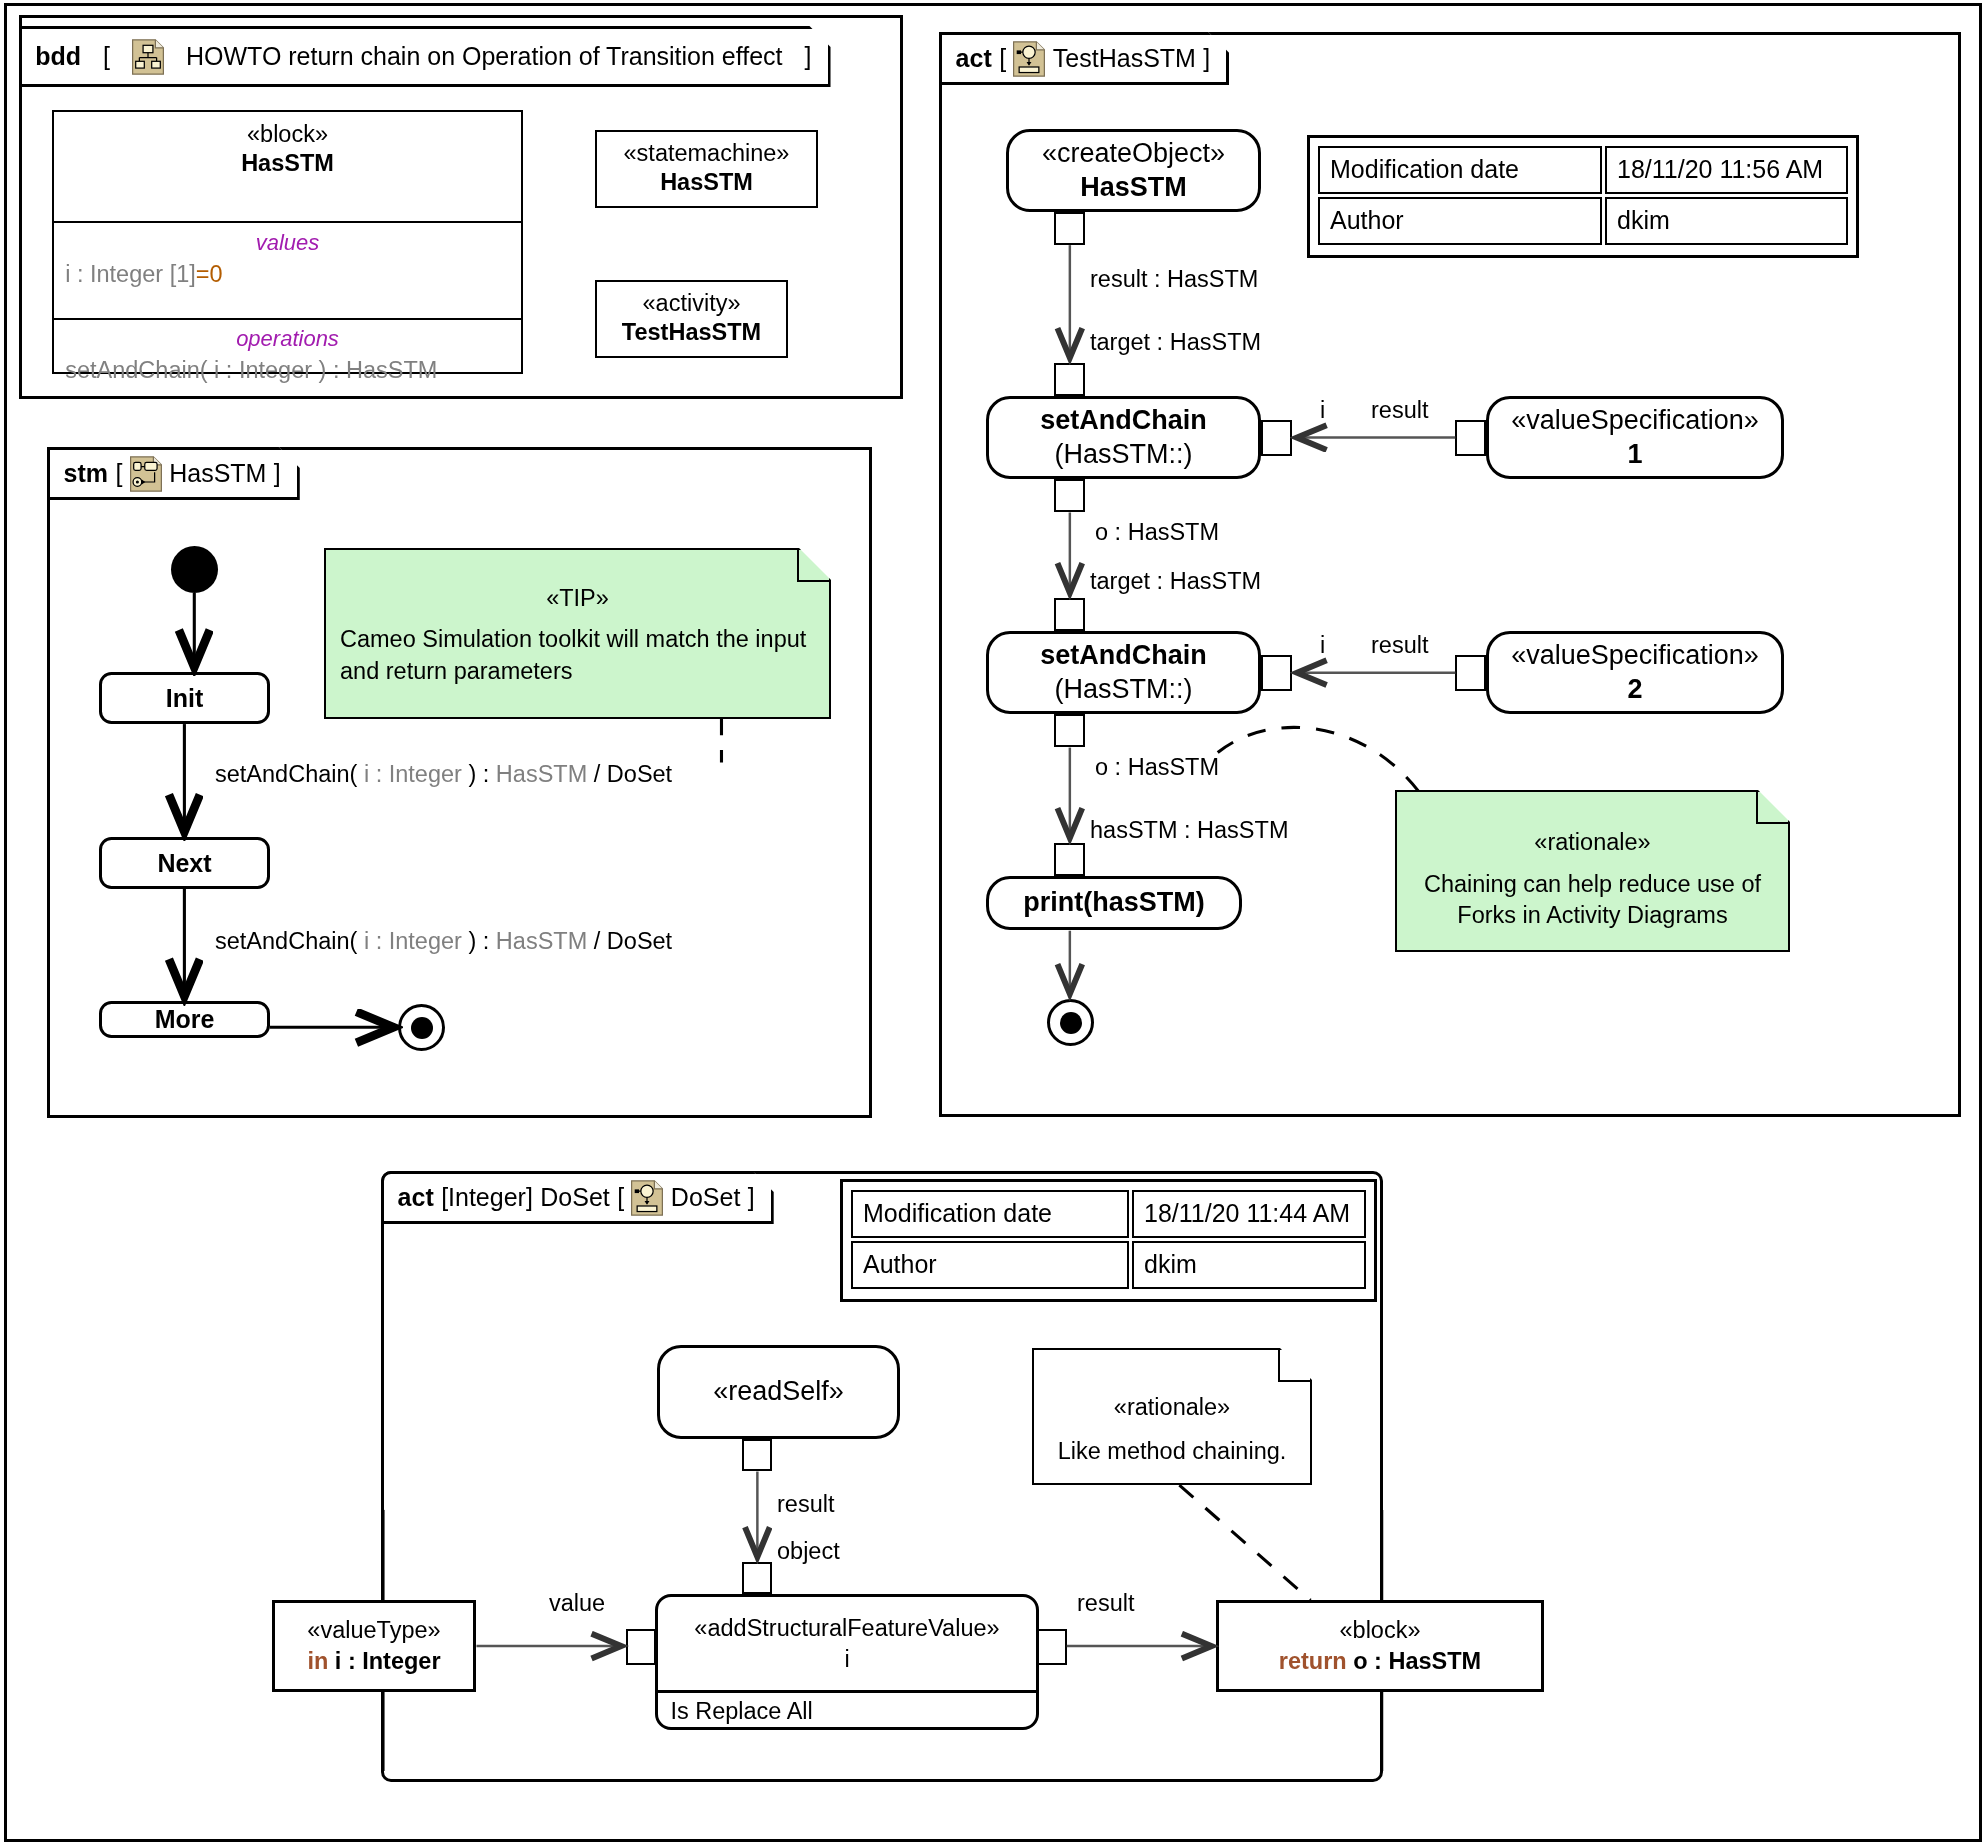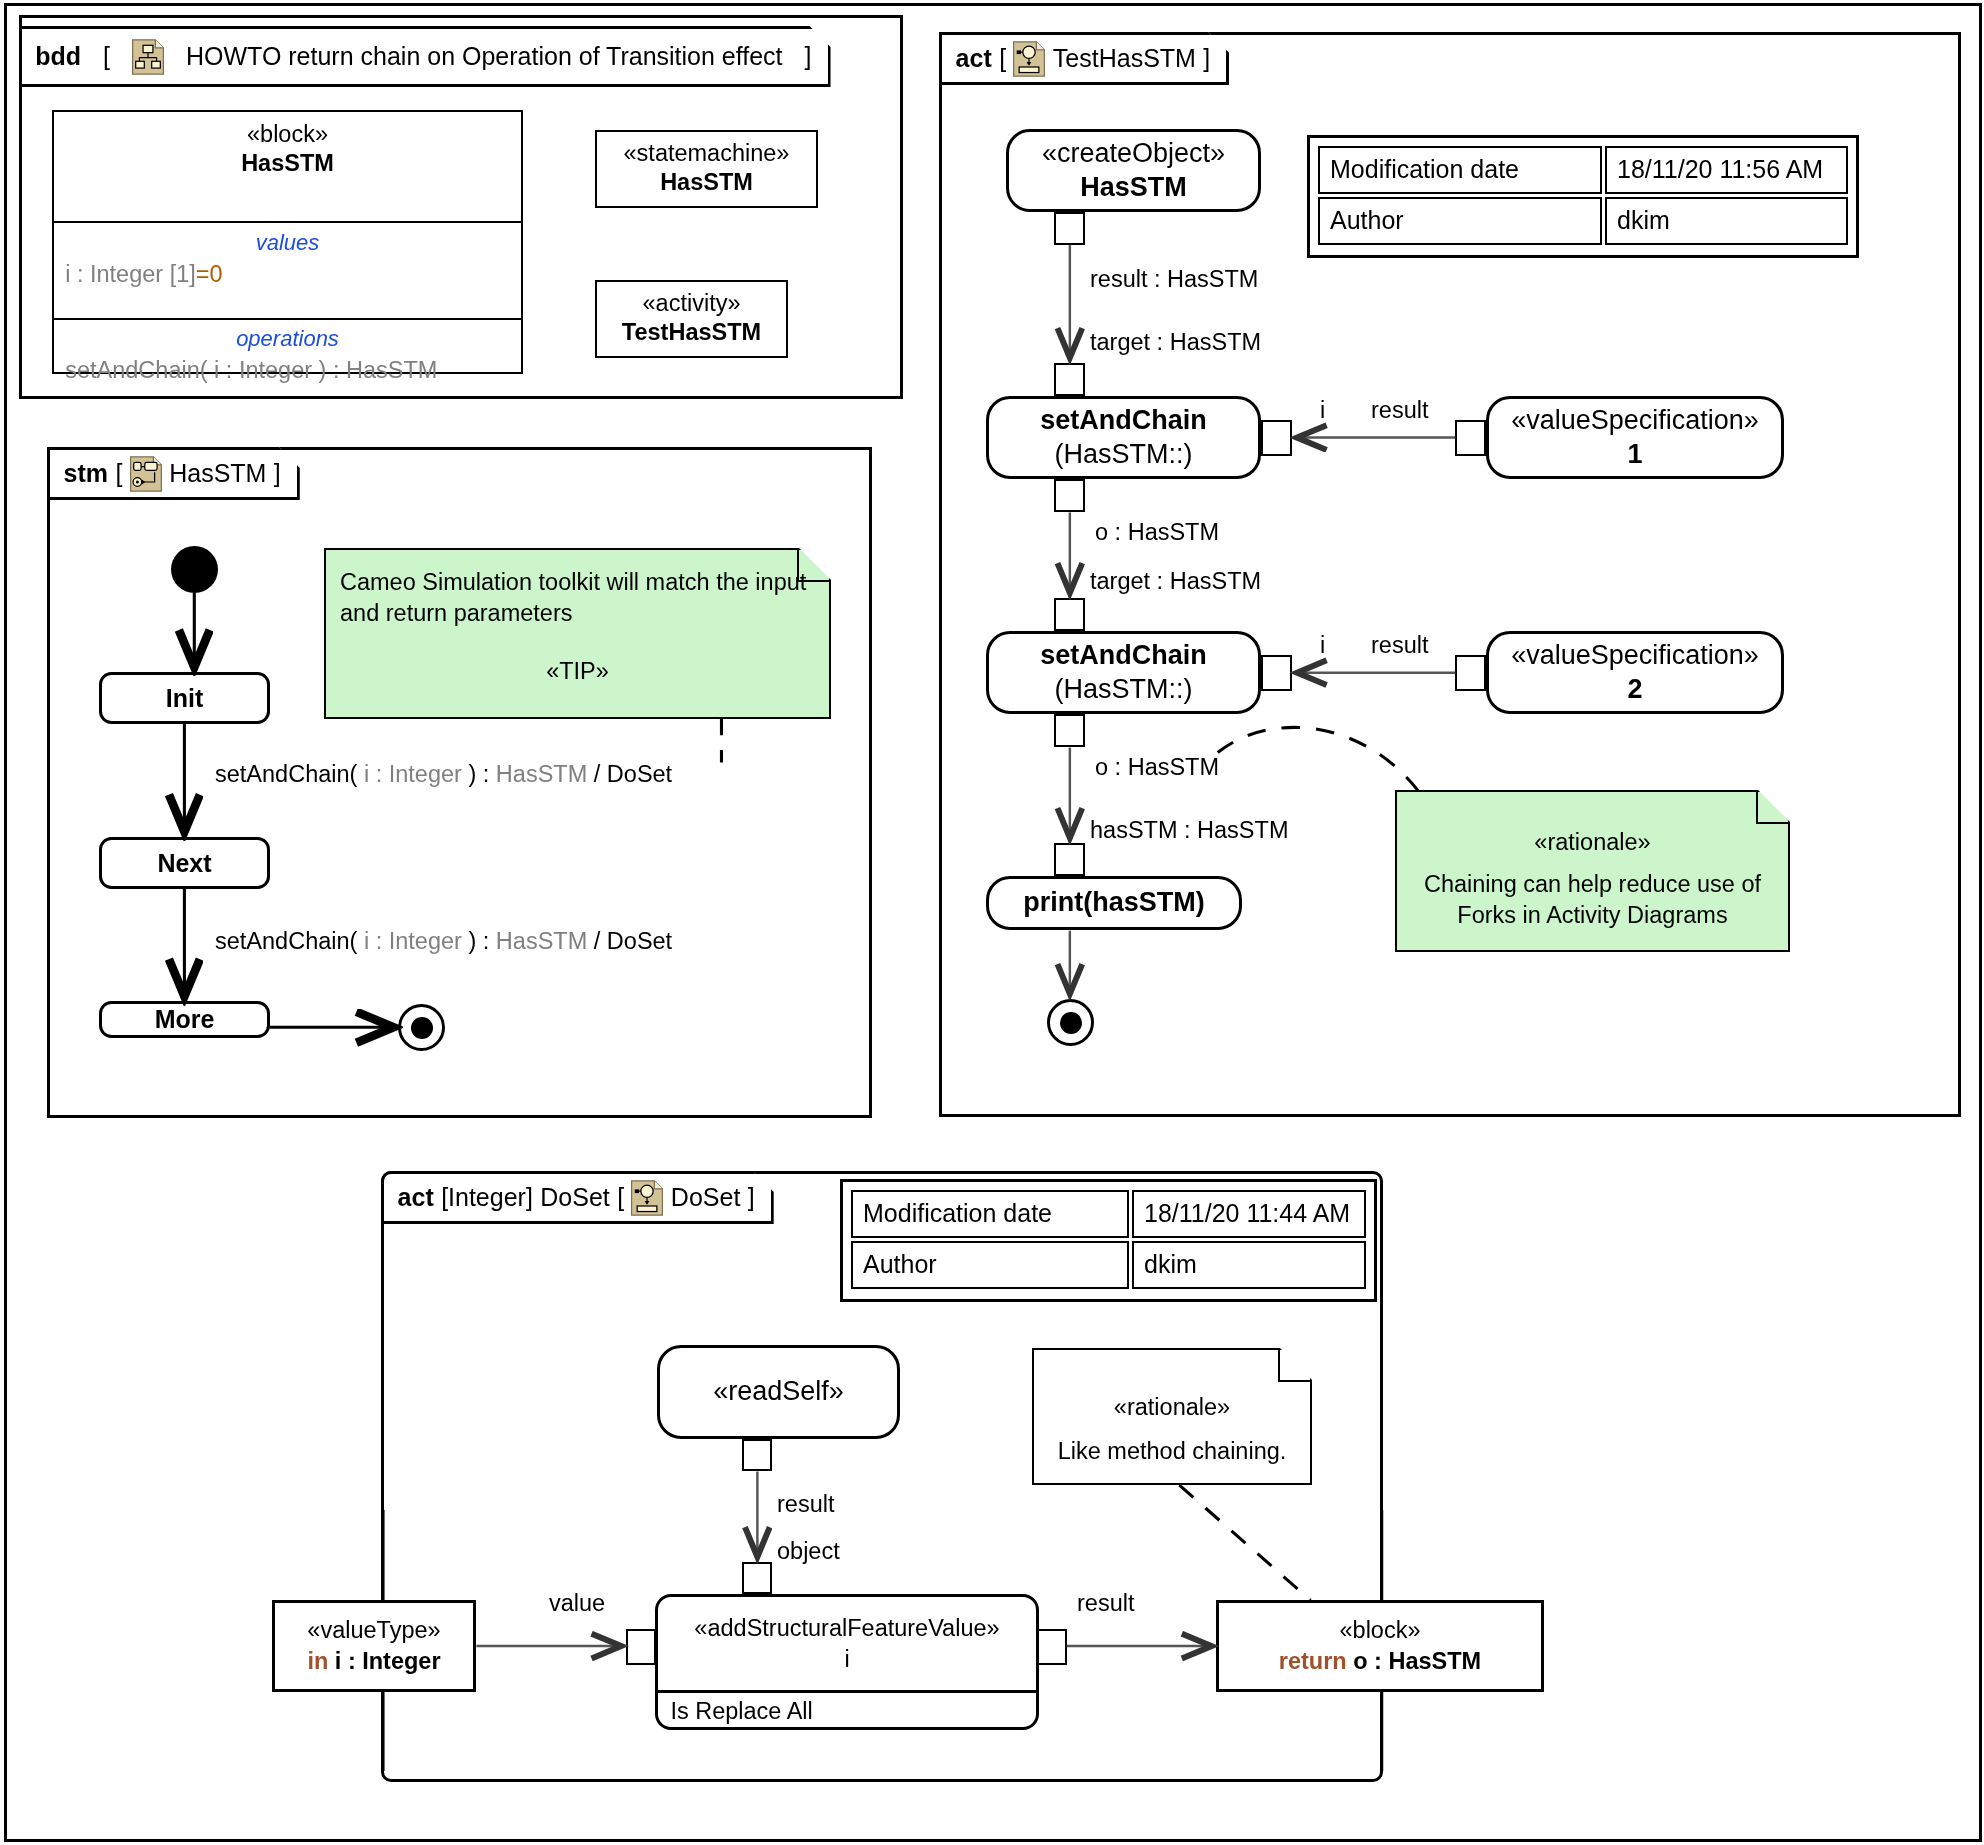--- a/index.html
+++ b/index.html
@@ -24,21 +24,21 @@
   
   .dicon{width:32px;height:36px;position:relative;flex:0 0 auto;}
   .dicon svg{display:block;}
 
   
   .cbox{border:2.5px solid #000;background:#fff;}
   .cbox .compart{border-bottom:2.5px solid #000;padding:8.7px 6.2px;text-align:center;}
   .cbox .compart:last-child{border-bottom:none;}
   .stereo{font-size:23.5px;line-height:1.15;}
   .cname{font-size:23.5px;font-weight:bold;line-height:1.3;}
-  .ital-hdr{font-style:italic;color:#1d4ed8;font-size:22px;text-align:center;}
+  .ital-hdr{font-style:italic;color:#a21caf;font-size:22px;text-align:center;}
   .memline{font-size:23.5px;text-align:left;padding-left:5px;white-space:nowrap;}
   .gray{color:#808080;}
   .brown{color:#A0522D;}
   .orange{color:#B35C00;}
 
   
   .action{
     border:3.1px solid #000;border-radius:24px;background:#fff;
     display:flex;flex-direction:column;align-items:center;justify-content:center;
     text-align:center;font-size:27px;line-height:1.25;
@@ -175,22 +175,22 @@
     <span>setAndChain(</span><span class="gray"> i : Integer </span><span>) : </span><span class="gray">HasSTM</span><span> / DoSet</span>
   </div>
   <div class="flab" style="left:215px;top:928px;">
     <span>setAndChain(</span><span class="gray"> i : Integer </span><span>) : </span><span class="gray">HasSTM</span><span> / DoSet</span>
   </div>
 
   <div class="note" style="left:324px;top:548px;width:507px;height:171px;">
     <div class="body"></div>
     <div class="fold"></div>
     <div class="txt">
+      <div style="margin-top:26px;">«TIP»</div>
       <div style="margin-top:10px;text-align:left;padding:0 5px;">Cameo Simulation toolkit will match the input and return parameters</div>
-      <div style="margin-top:26px;">«TIP»</div>
     </div>
   </div>
 
   <div class="abs frame" style="left:939px;top:32px;width:1022px;height:1085px;"></div>
 
   <div class="abs frame-label pentagon-clip" style="left:939px;top:32px;height:53px;">
     <span class="kw">act</span>
     <span class="br">[</span>
     <span class="dicon">
       <svg width="32" height="36" viewBox="0 0 52 58">

